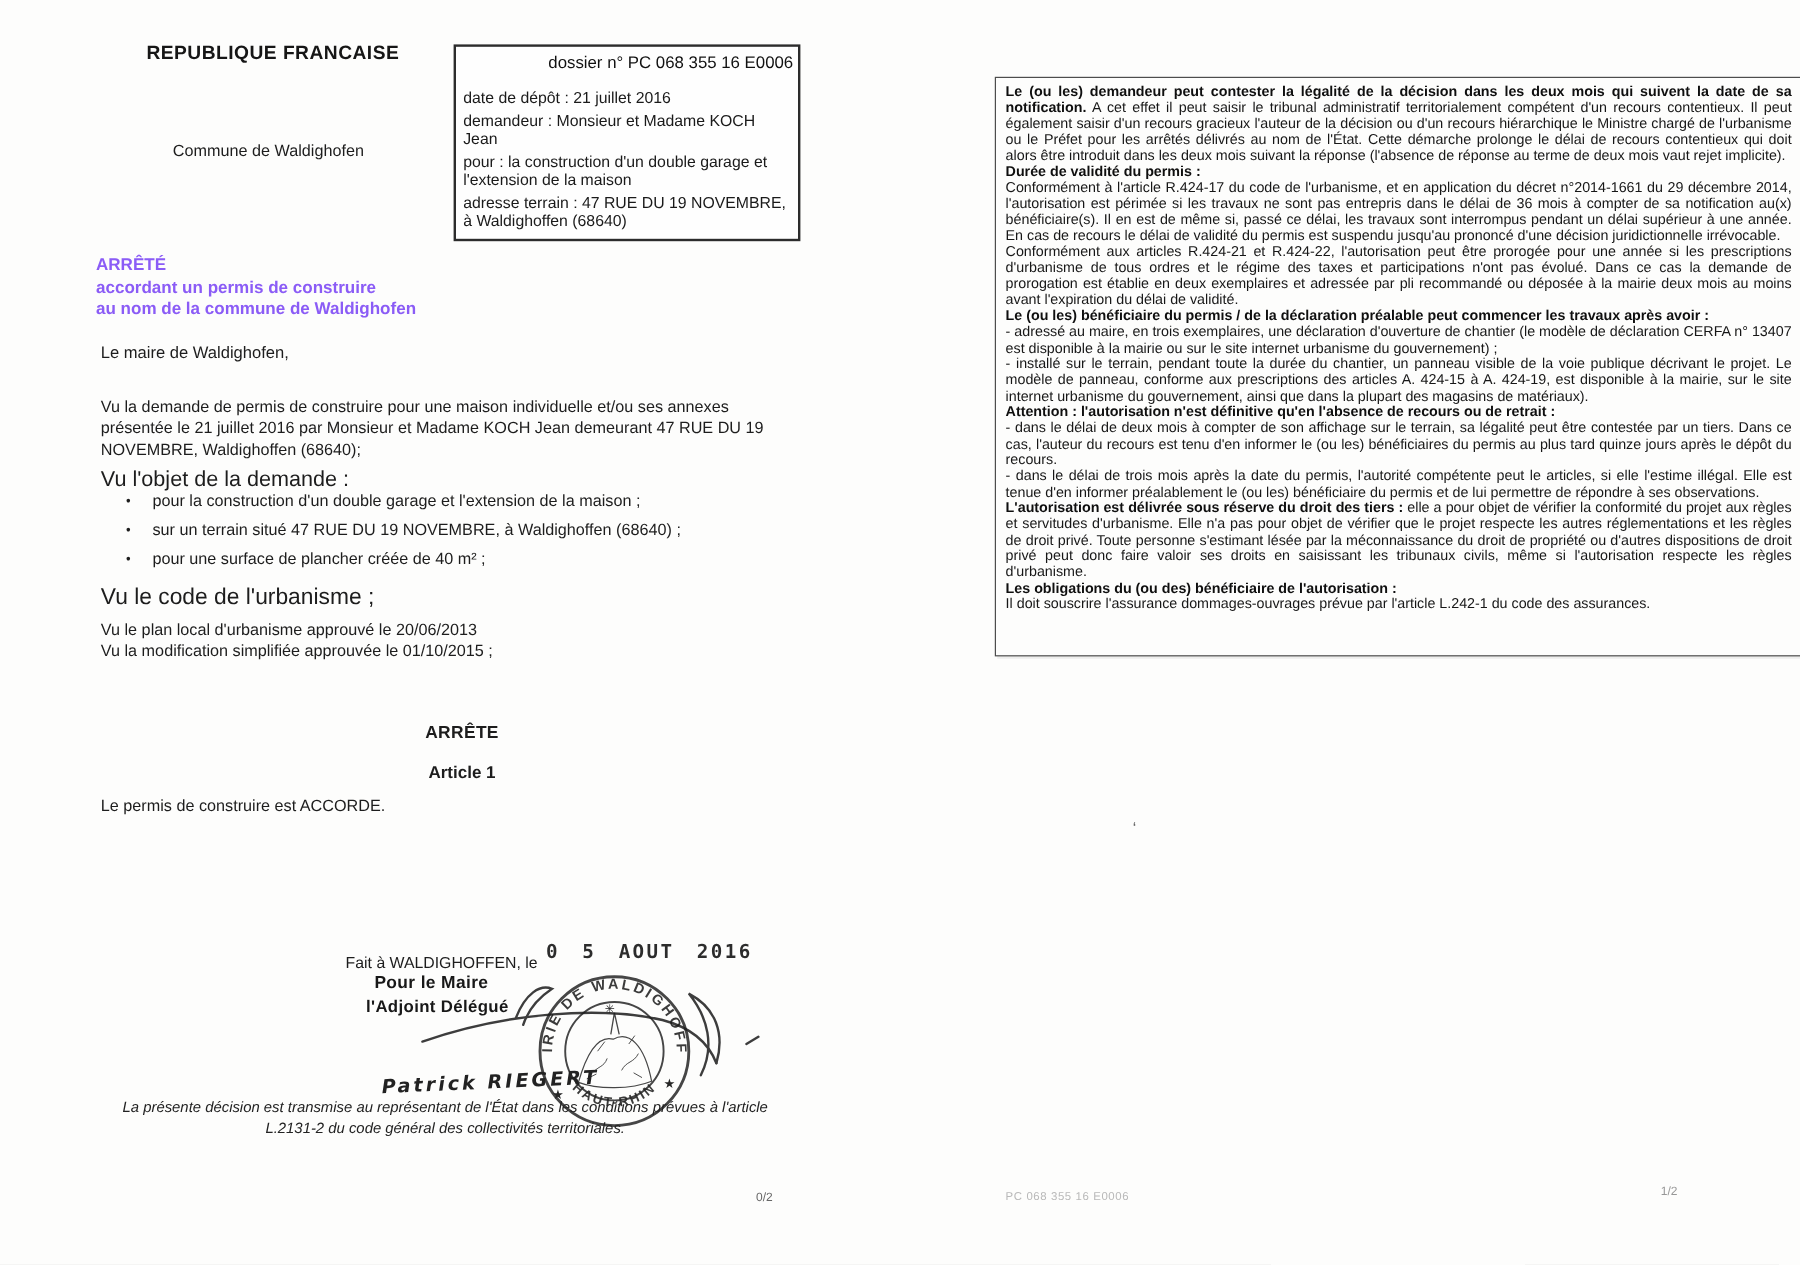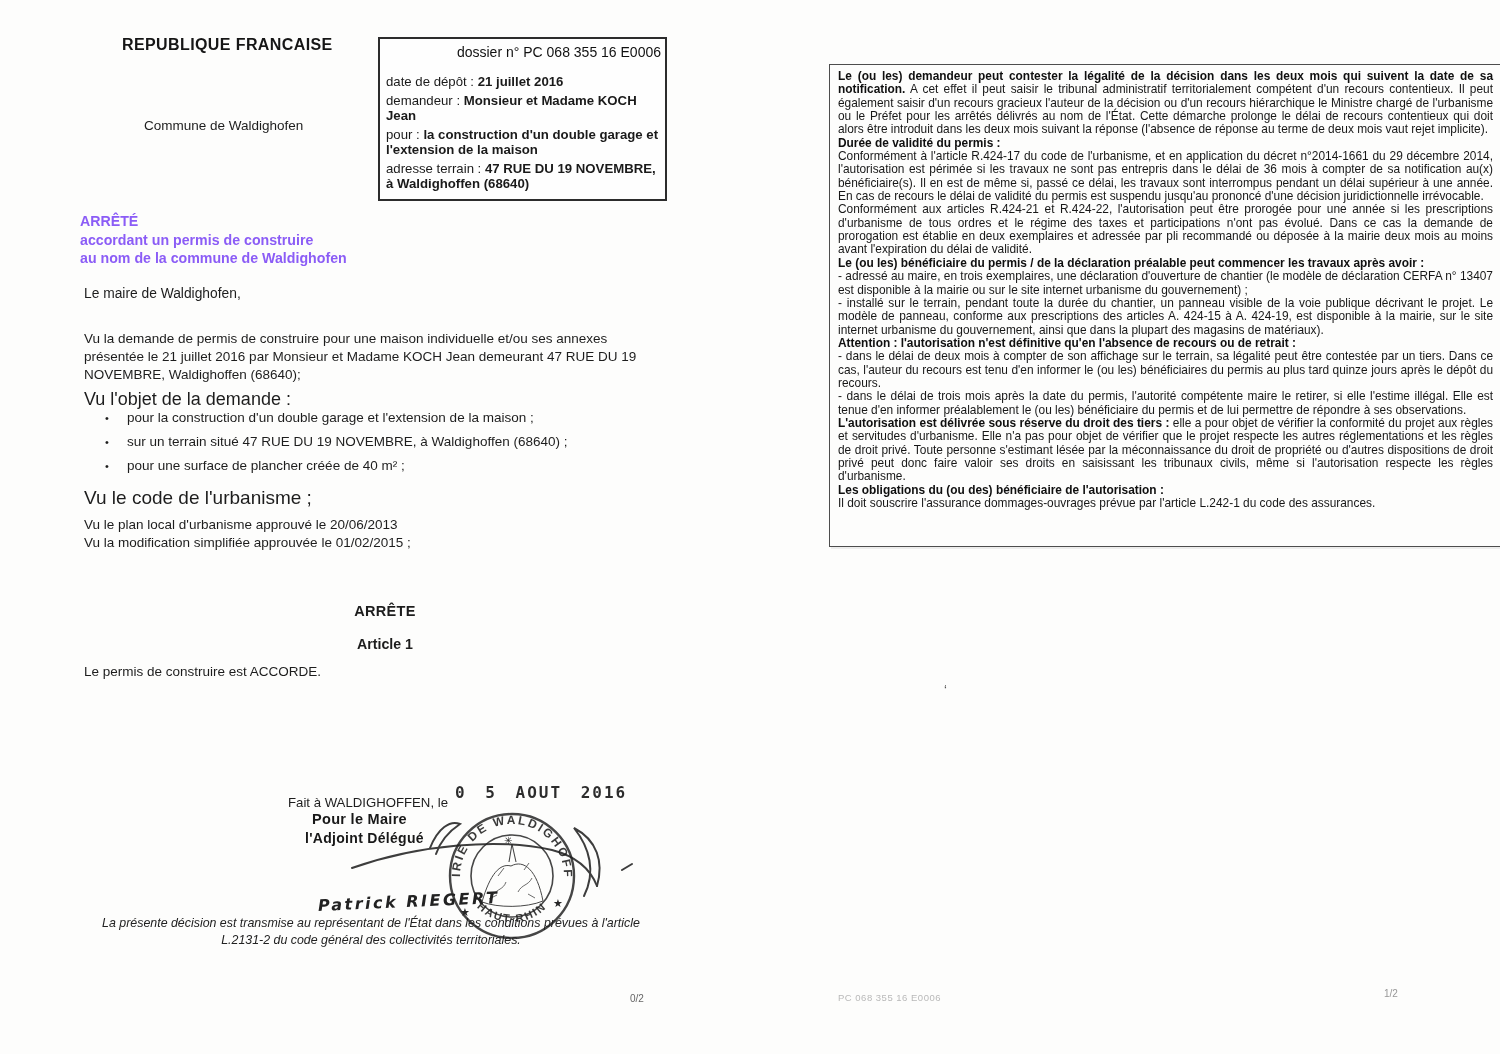--- a/index.html
+++ b/index.html
@@ -2,21 +2,21 @@
 <html><head>
 <meta charset="utf-8">
 <style>
   html,body{margin:0;padding:0;background:#e8e8e8;}
   .scan{
     position:relative;width:1500px;height:1054px;background:#fdfdfc;
     font-family:"Liberation Sans","DejaVu Sans",sans-serif;color:#1d1d1d;
     overflow:hidden;
   }
   .abs{position:absolute;}
-  .b{font-weight:bold;}
+  .b{font-weight:normal;}
   
   .rep-title{left:122px;top:36px;font-size:16px;font-weight:bold;letter-spacing:.4px;color:#161616;}
   .commune{left:144px;top:118px;font-size:13.5px;}
   .dossier-box{left:378px;top:37px;width:285px;height:160px;border:2px solid #2c2c2c;background:rgba(255,255,255,.5);}
   .dossier-title{margin:5px 4px 14px;text-align:right;font-size:14px;font-weight:normal;color:#111;}
   .dossier-row{margin:0 4px 3.5px 6px;font-size:13.2px;line-height:1.16;color:#1a1a1a;}
   .heading-block{left:80px;top:212px;width:610px;text-align:left;font-weight:bold;font-size:14.2px;line-height:18.5px;color:#8b5cf6;}
   .maire-line{left:84px;top:286px;font-size:13.8px;font-weight:normal;}
   .vu-demande{left:84px;top:330px;width:582px;font-size:13.5px;line-height:18px;}
   .vu-objet{left:84px;top:389px;font-size:18px;}
@@ -88,21 +88,21 @@
       </div>
     <div class="li">
         <span class="dot">•</span>
         <span>pour une surface de plancher créée de 40 m² ;</span>
       </div>
   </div>
 
   <div class="abs vu-code">Vu le code de l'urbanisme ;</div>
   <div class="abs vu-plan">
     <div>Vu le plan local d'urbanisme approuvé le 20/06/2013</div>
-    <div>Vu la modification simplifiée approuvée le 01/02/2015 ;</div>
+    <div>Vu la modification simplifiée approuvée le 01/10/2015 ;</div>
   </div>
 
   <div class="abs arrete2">ARRÊTE</div>
   <div class="abs article1">Article 1</div>
   <div class="abs accorde">Le permis de construire est ACCORDE.</div>
 
   <div class="abs fait-a">Fait à WALDIGHOFFEN, le</div>
   <div class="abs date-stamp">0 5 AOUT 2016</div>
   <div class="abs pour-maire">Pour le Maire</div>
   <div class="abs adjoint">l'Adjoint Délégué</div>
@@ -148,21 +148,21 @@
   <div class="abs notice-box">
     <p><span class="bh">Le (ou les) demandeur peut contester la légalité de la décision dans les deux mois qui suivent la date de sa notification.</span><span> A cet effet il peut saisir le tribunal administratif territorialement compétent d'un recours contentieux. Il peut également saisir d'un recours gracieux l'auteur de la décision ou d'un recours hiérarchique le Ministre chargé de l'urbanisme ou le Préfet pour les arrêtés délivrés au nom de l'État. Cette démarche prolonge le délai de recours contentieux qui doit alors être introduit dans les deux mois suivant la réponse (l'absence de réponse au terme de deux mois vaut rejet implicite).</span></p>
     <p class="bh">Durée de validité  du permis :</p>
     <p>Conformément à l'article R.424-17 du code de l'urbanisme, et en application du décret n°2014-1661 du 29 décembre 2014, l'autorisation est périmée si les travaux ne sont pas entrepris dans le délai de 36 mois à compter de sa notification au(x) bénéficiaire(s). Il en est de même si, passé ce délai, les travaux sont interrompus pendant un délai supérieur à une année. En cas de recours le délai de validité du permis est suspendu jusqu'au prononcé d'une décision juridictionnelle irrévocable.</p>
     <p>Conformément aux articles R.424-21 et R.424-22, l'autorisation peut être prorogée pour une année si les prescriptions d'urbanisme de tous ordres et le régime des taxes et participations n'ont pas évolué. Dans ce cas la demande de prorogation est établie en deux exemplaires et adressée par pli recommandé ou déposée à la mairie deux mois au moins avant l'expiration du délai de validité.</p>
     <p class="bh">Le (ou les) bénéficiaire du permis / de la déclaration préalable peut commencer les travaux après avoir :</p>
     <p>- adressé au maire, en trois exemplaires, une déclaration d'ouverture de chantier (le modèle de déclaration CERFA n° 13407 est disponible à la mairie ou sur le site internet urbanisme du gouvernement) ;</p>
     <p>- installé sur le terrain, pendant toute la durée du chantier, un panneau visible de la voie publique décrivant le projet. Le modèle de panneau, conforme aux prescriptions des articles A. 424-15 à A. 424-19, est disponible à la mairie, sur le site internet urbanisme du gouvernement, ainsi que dans la plupart des magasins de matériaux).</p>
     <p class="bh">Attention : l'autorisation n'est définitive qu'en l'absence de recours ou de retrait :</p>
     <p>- dans le délai de deux mois à compter de son affichage sur le terrain, sa légalité peut être contestée par un tiers. Dans ce cas, l'auteur du recours est tenu d'en informer le (ou les) bénéficiaires du permis au plus tard quinze jours après le dépôt du recours.</p>
-    <p>- dans le délai de trois mois après la date du permis, l'autorité compétente maire le retirer, si elle l'estime illégal. Elle est tenue d'en informer préalablement le (ou les) bénéficiaire du permis et de lui permettre de répondre à ses observations.</p>
+    <p>- dans le délai de trois mois après la date du permis, l'autorité compétente peut le articles, si elle l'estime illégal. Elle est tenue d'en informer préalablement le (ou les) bénéficiaire du permis et de lui permettre de répondre à ses observations.</p>
     <p><span class="bh">L'autorisation est délivrée sous réserve du droit des tiers :</span><span> elle a pour objet de vérifier la conformité du projet aux règles et servitudes d'urbanisme. Elle n'a pas pour objet de vérifier que le projet respecte les autres réglementations et les règles de droit privé. Toute personne s'estimant lésée par la méconnaissance du droit de propriété ou d'autres dispositions de droit privé peut donc faire valoir ses droits en saisissant les tribunaux civils, même si l'autorisation respecte les règles d'urbanisme.</span></p>
     <p class="bh">Les obligations du (ou des) bénéficiaire de l'autorisation :</p>
     <p>Il doit souscrire l'assurance dommages-ouvrages prévue par l'article L.242-1 du code des assurances.</p>
   </div>
 
   <div class="abs artifact">‘</div>
 
   <div class="abs footer-center">PC 068 355 16 E0006</div>
   <div class="abs footer-right">1/2</div>
 

